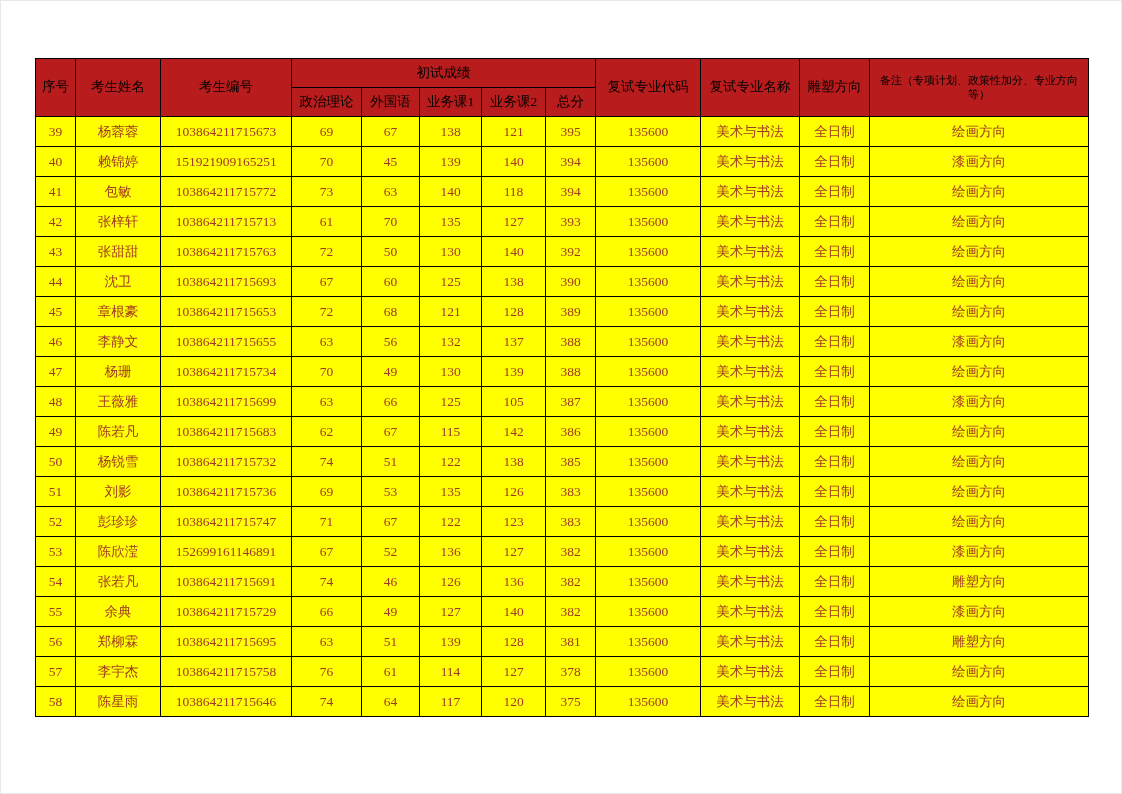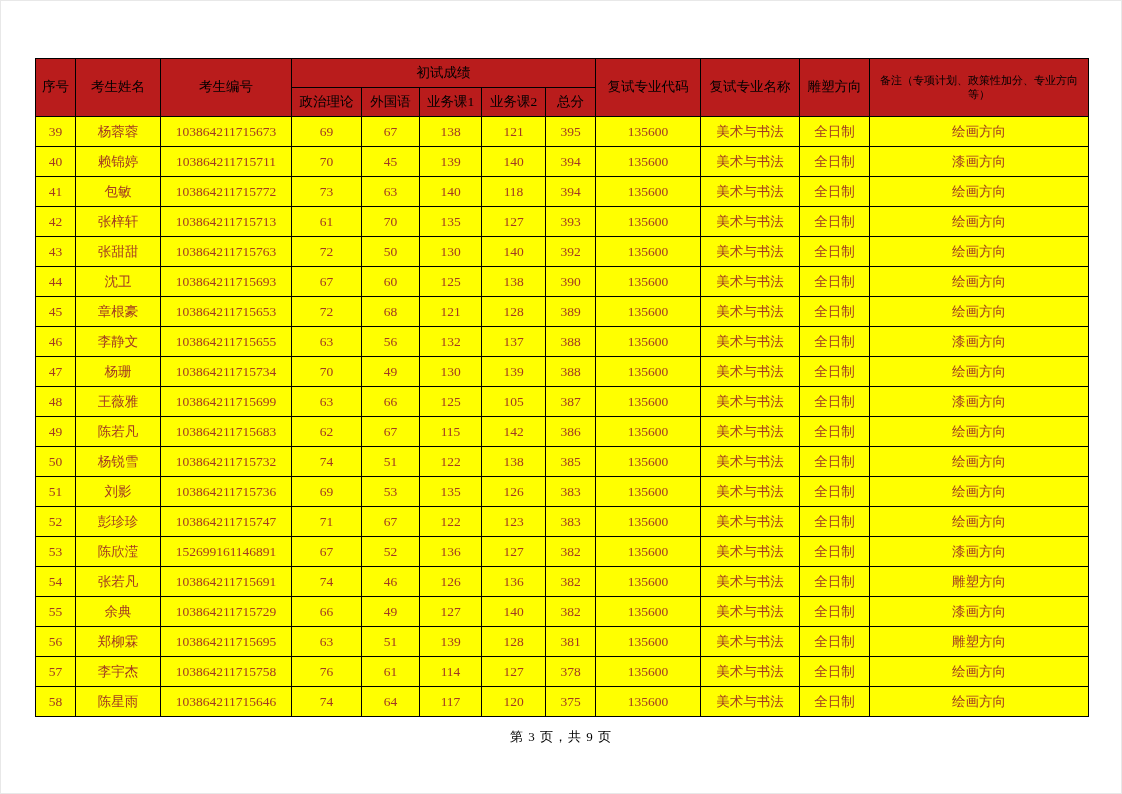--- a/index.html
+++ b/index.html
@@ -107,21 +107,21 @@
           <td>121</td>
           <td>395</td>
           <td>135600</td>
           <td>美术与书法</td>
           <td>全日制</td>
           <td>绘画方向</td>
         </tr>
         <tr>
           <td>40</td>
           <td>赖锦婷</td>
-          <td>103864211715711</td>
+          <td>151921909165251</td>
           <td>70</td>
           <td>45</td>
           <td>139</td>
           <td>140</td>
           <td>394</td>
           <td>135600</td>
           <td>美术与书法</td>
           <td>全日制</td>
           <td>漆画方向</td>
         </tr>
@@ -373,15 +373,14 @@
           <td>120</td>
           <td>375</td>
           <td>135600</td>
           <td>美术与书法</td>
           <td>全日制</td>
           <td>绘画方向</td>
         </tr>
       </tbody>
   </table>
 
-  <div class="footer">第 3 页，共 9 页</div>
 
 </div>
 
 </body></html>

